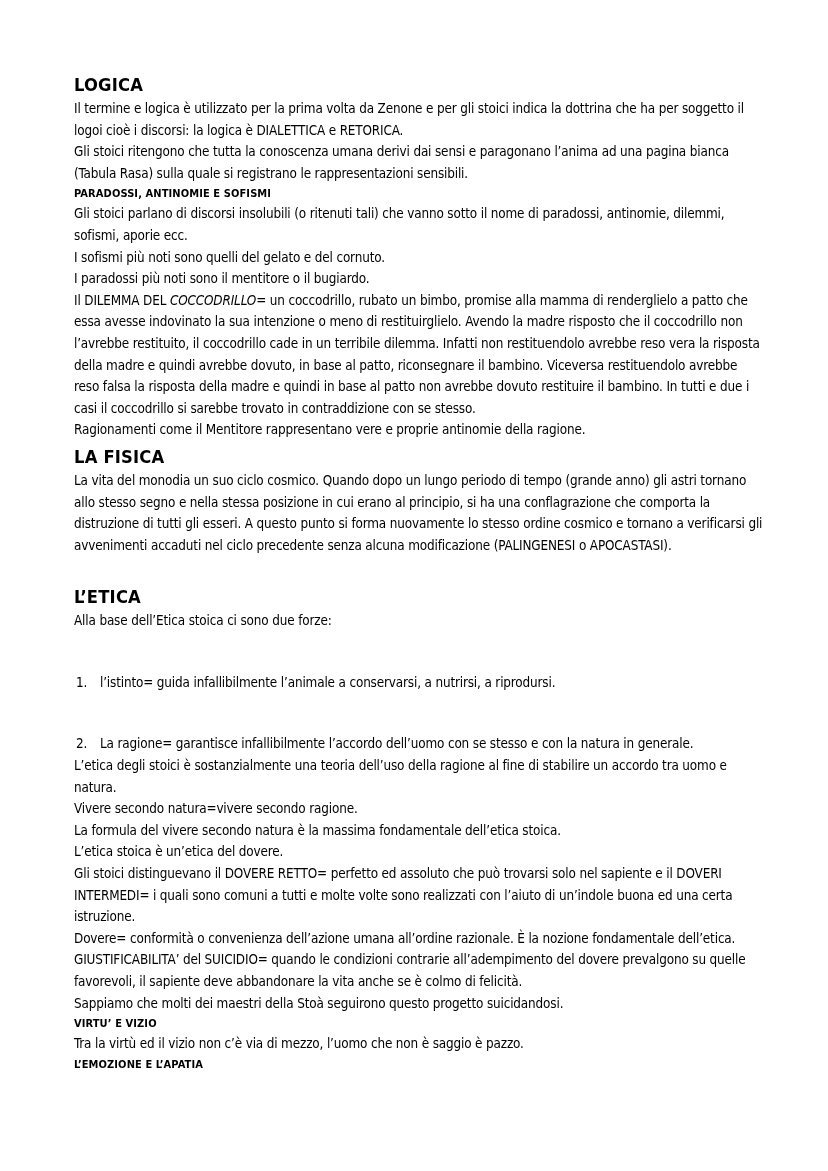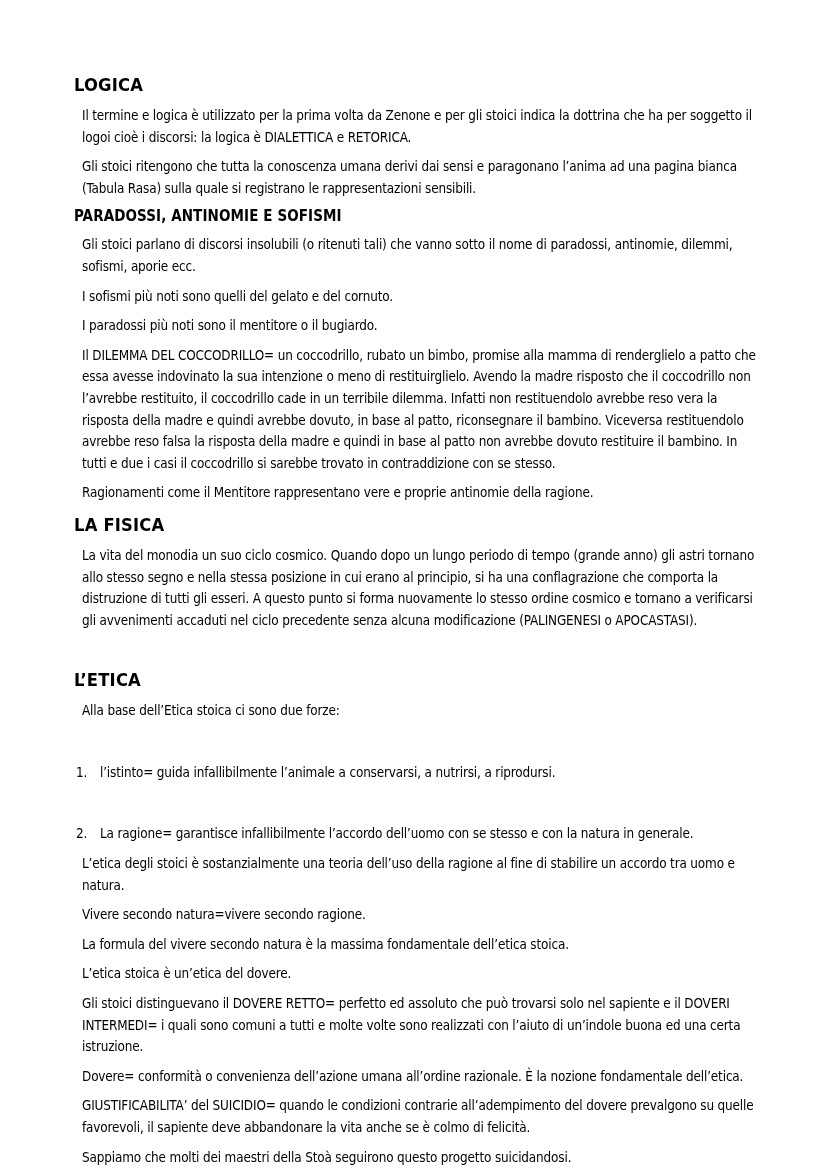--- a/index.html
+++ b/index.html
@@ -39,38 +39,38 @@
   .h1 {
     font-size: 18.2px;
     font-weight: bold;
     line-height: 25px;
     letter-spacing: 0.2px;
     margin: 0 0 1px 0;
     font-stretch: condensed;
   }
 
   .h2 {
-    font-size: 15px;
+    font-size: 11px;
     font-weight: bold;
     line-height: 19px;
     letter-spacing: 0.1px;
     margin: 0;
     font-stretch: condensed;
   }
 
   p.para {
-    margin: 8px;
+    margin: 0;
     padding: 0;
   }
 
   .ind1 { padding-left: 54px; }
   .ind2 { padding-left: 78px; }
   .gap-lg  { height: 28px; }
 
-  .it { }
+  .it { font-style: italic; }
 
   
   ol.numlist {
     margin: 0;
     padding: 0;
     list-style: none;
   }
   ol.numlist > li {
     position: relative;
     padding-left: 26px;

